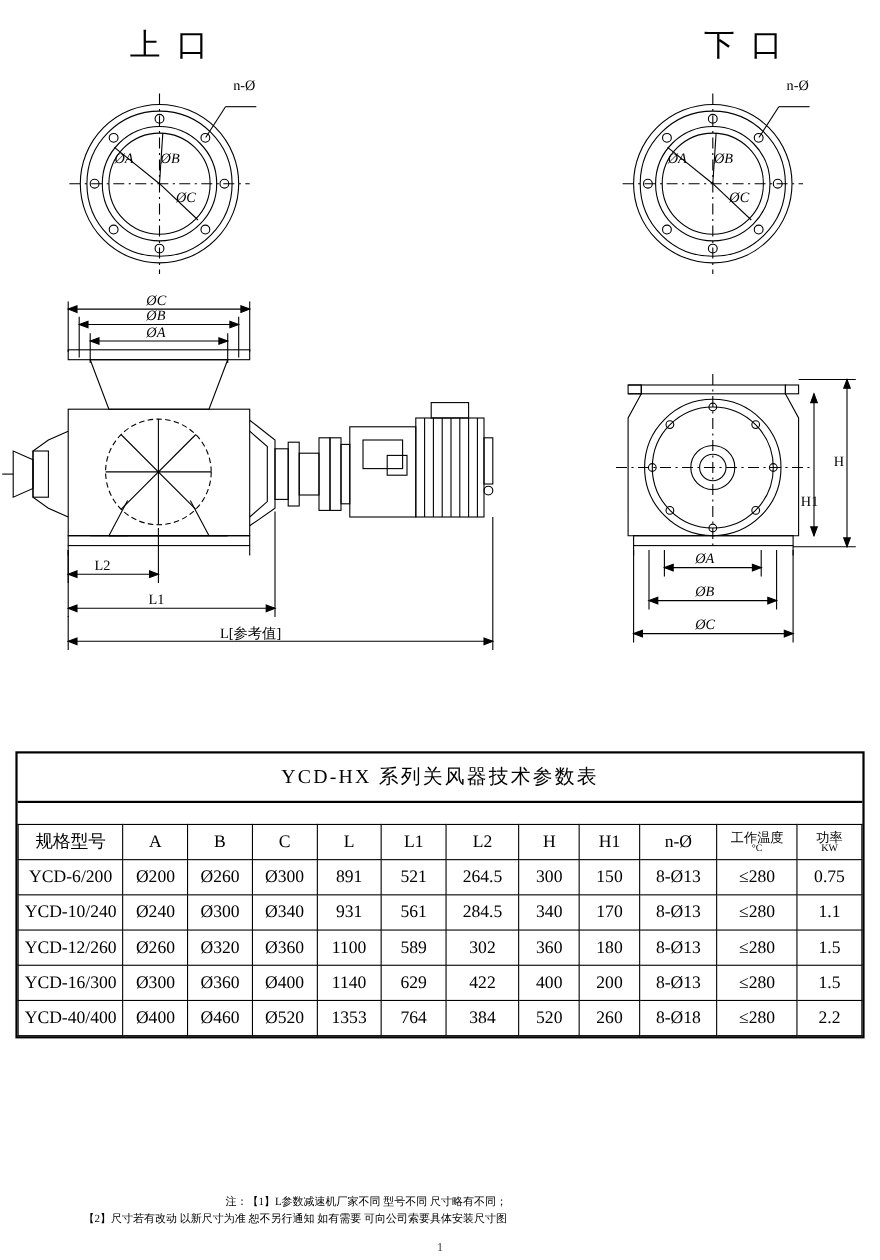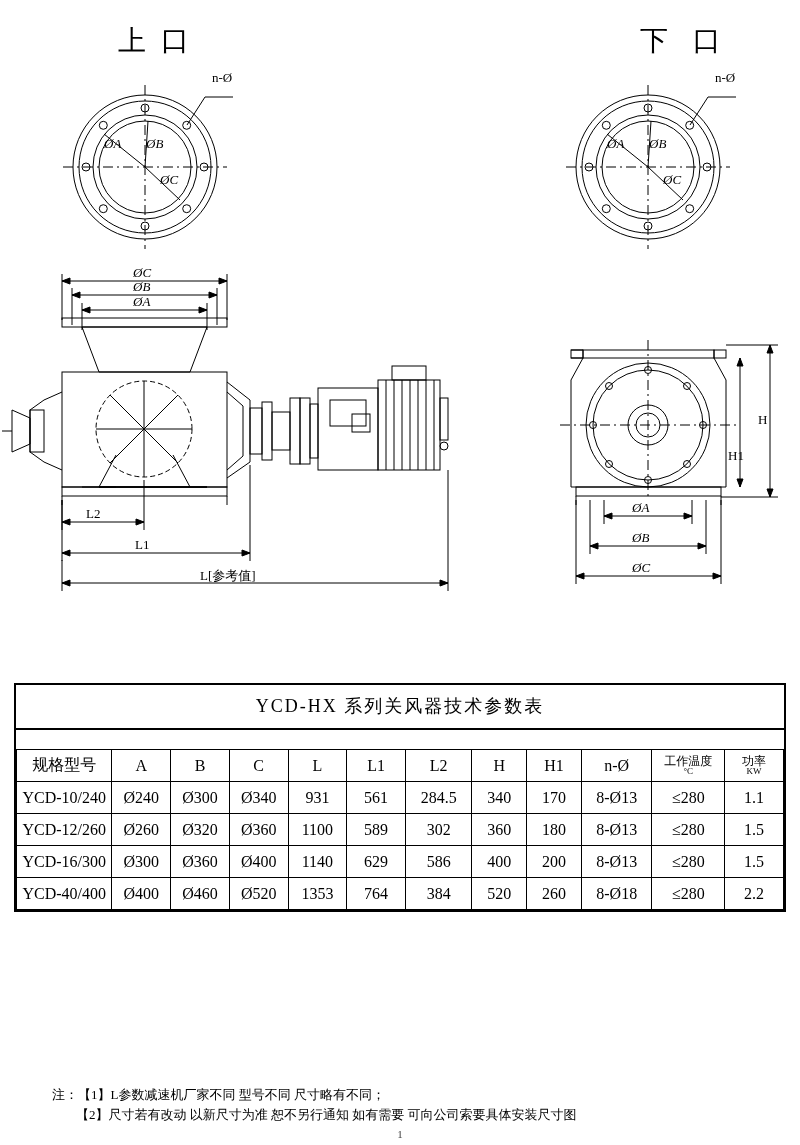--- a/index.html
+++ b/index.html
@@ -74,22 +74,23 @@
     line-height: 1.0;
     font-size: 11px;
     padding: 2px 0;
   }
   .th-two .big { font-size: 12px; display:block; }
   .th-two .small { font-size: 9px; display:block; }
   .notes {
     position: absolute;
     left: 52px;
     top: 1085px;
-    font-size: 13px;
+    font-size: 10px;
     line-height: 1.55;
+    text-align: right;
   }
   .page-num {
     position: absolute;
     left: 0; right: 0;
     top: 1128px;
     text-align: center;
     font-size: 11px;
     color: #444;
   }
 </style>
@@ -293,21 +294,21 @@
       <line x1="576" y1="576" x2="721" y2="576"></line>
       <line x1="576" y1="500" x2="576" y2="584"></line>
       <line x1="721" y1="500" x2="721" y2="584"></line>
       <polygon points="576,576 584,573 584,579" fill="#000"></polygon>
       <polygon points="721,576 713,573 713,579" fill="#000"></polygon>
     </g>
   </g>
 </svg>
 
 <div class="label view-title" style="left:118px; top:22px;">上 口</div>
-<div class="label view-title" style="left:640px; top:22px;font-family:Liberation Mono, monospace;">下 口</div>
+<div class="label view-title" style="left:640px; top:22px;">下 口</div>
 
 <div class="label dim-plain" style="left:212px; top:70px;">n-Ø</div>
 <div class="label dim" style="left:104px; top:136px;">ØA</div>
 <div class="label dim" style="left:146px; top:136px;">ØB</div>
 <div class="label dim" style="left:160px; top:172px;">ØC</div>
 
 <div class="label dim-plain" style="left:715px; top:70px;">n-Ø</div>
 <div class="label dim" style="left:607px; top:136px;">ØA</div>
 <div class="label dim" style="left:649px; top:136px;">ØB</div>
 <div class="label dim" style="left:663px; top:172px;">ØC</div>
@@ -359,20 +360,34 @@
           <span class="small">°C</span>
         </th>
         <th class="th-two">
           <span class="big">功率</span>
           <span class="small">KW</span>
         </th>
       </tr>
     </thead>
     <tbody>
         <tr>
+          <td class="model">YCD-6/200</td>
+          <td>Ø200</td>
+          <td>Ø260</td>
+          <td>Ø300</td>
+          <td>891</td>
+          <td>521</td>
+          <td>264.5</td>
+          <td>300</td>
+          <td>150</td>
+          <td>8-Ø13</td>
+          <td>≤280</td>
+          <td>0.75</td>
+        </tr>
+        <tr>
           <td class="model">YCD-10/240</td>
           <td>Ø240</td>
           <td>Ø300</td>
           <td>Ø340</td>
           <td>931</td>
           <td>561</td>
           <td>284.5</td>
           <td>340</td>
           <td>170</td>
           <td>8-Ø13</td>
@@ -393,21 +408,21 @@
           <td>≤280</td>
           <td>1.5</td>
         </tr>
         <tr>
           <td class="model">YCD-16/300</td>
           <td>Ø300</td>
           <td>Ø360</td>
           <td>Ø400</td>
           <td>1140</td>
           <td>629</td>
-          <td>586</td>
+          <td>422</td>
           <td>400</td>
           <td>200</td>
           <td>8-Ø13</td>
           <td>≤280</td>
           <td>1.5</td>
         </tr>
         <tr>
           <td class="model">YCD-40/400</td>
           <td>Ø400</td>
           <td>Ø460</td>

